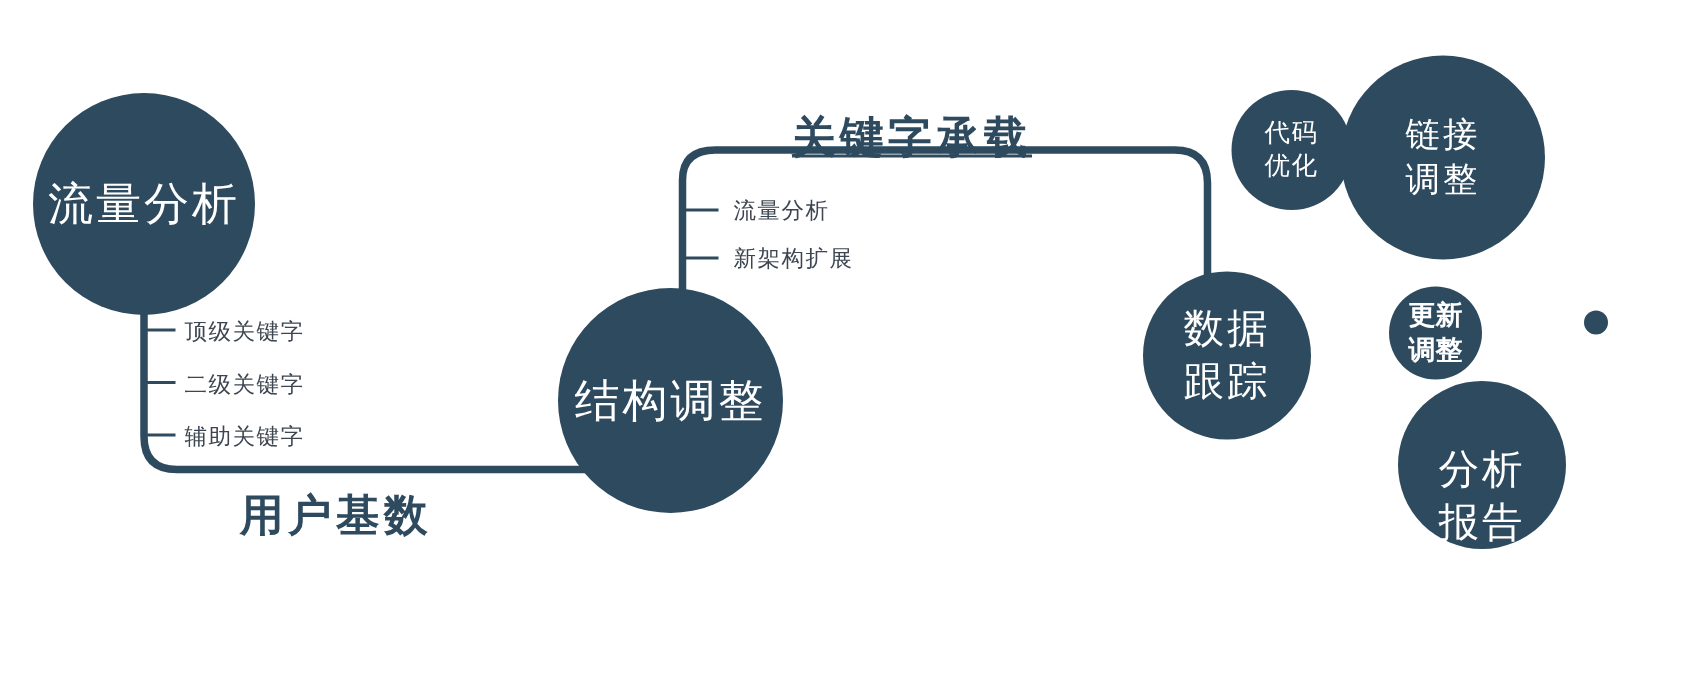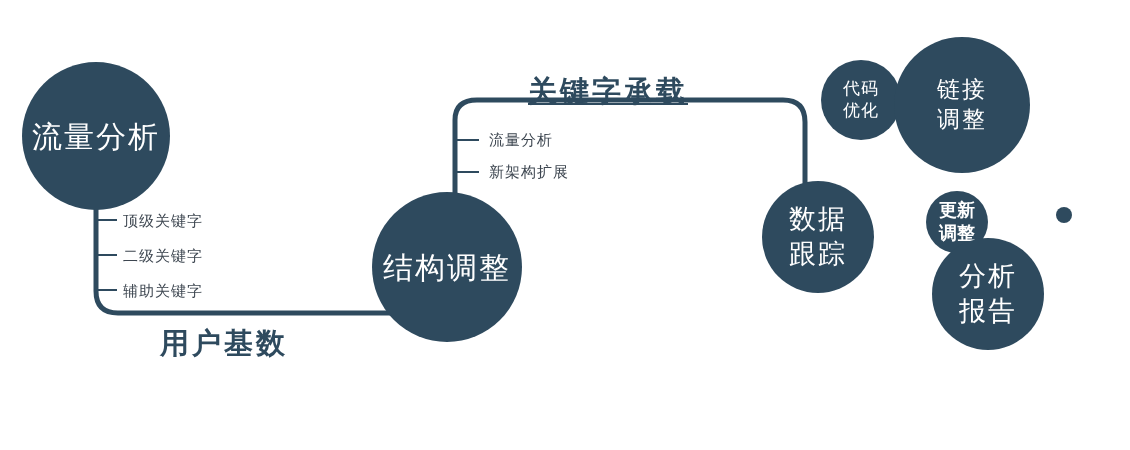--- a/index.html
+++ b/index.html
@@ -42,21 +42,21 @@
     line-height: 1.3;
     letter-spacing: 2px;
   }
   .node-traffic   { left: 22px;  top: 62px;  width: 148px; height: 148px; font-size: 30px; }
   .node-structure { left: 372px; top: 192px; width: 150px; height: 150px; font-size: 30px; }
   .node-tracking  { left: 762px; top: 181px; width: 112px; height: 112px; font-size: 27px; }
   .node-code      { left: 821px; top: 60px;  width: 80px;  height: 80px;  font-size: 17px; letter-spacing: 1px; }
   .node-link      { left: 894px; top: 37px;  width: 136px; height: 136px; font-size: 23px; }
   .node-update    { left: 926px; top: 191px; width: 62px;  height: 62px;  font-size: 18px; letter-spacing: 0; font-weight: bold; }
   .node-dot       { left: 1056px; top: 207px; width: 16px; height: 16px; }
-  .node-report    { left: 932px; top: 238px; width: 112px; height: 112px; font-size: 27px; }
+  .node-report    { left: 932px; top: 254px; width: 112px; height: 112px; font-size: 27px; justify-content: flex-end; }
   .edge-label {
     position: absolute;
     font-weight: bold;
     color: var(--label-text, #2e4a5e);
     font-size: 29px;
     letter-spacing: 3px;
     white-space: nowrap;
   }
   .label-keyword  { left: 528px; top: 72px; text-decoration: underline; }
   .label-userbase { left: 160px; top: 324px; }

